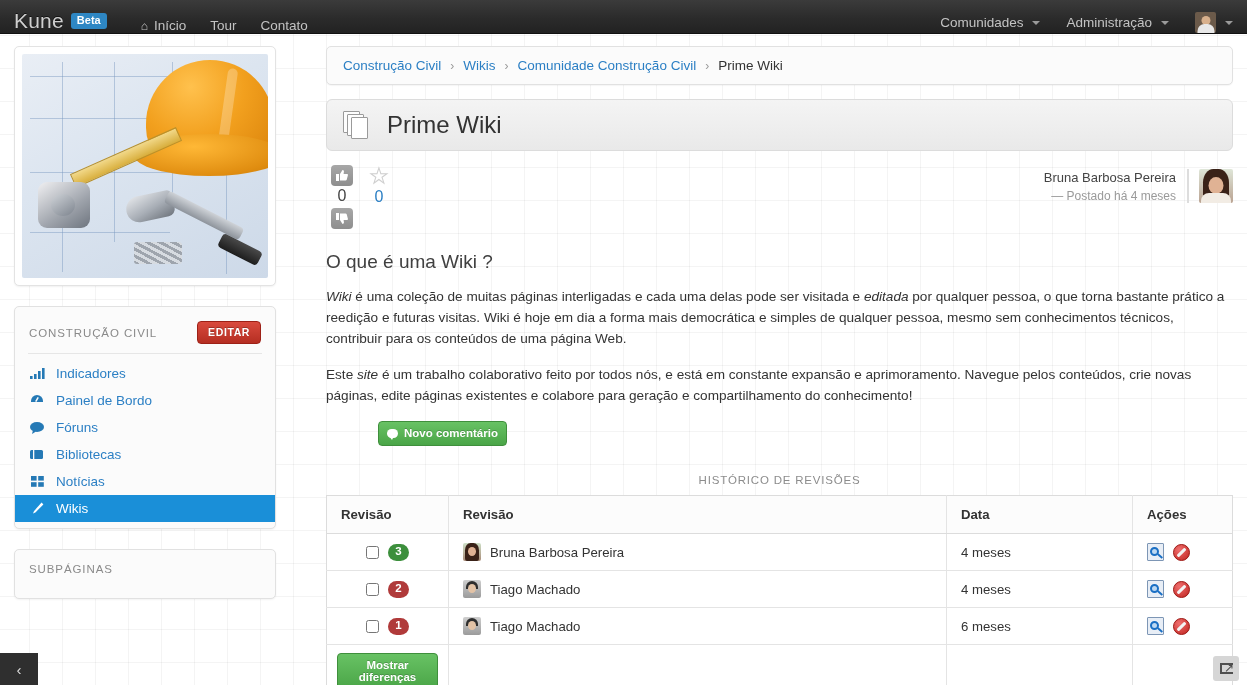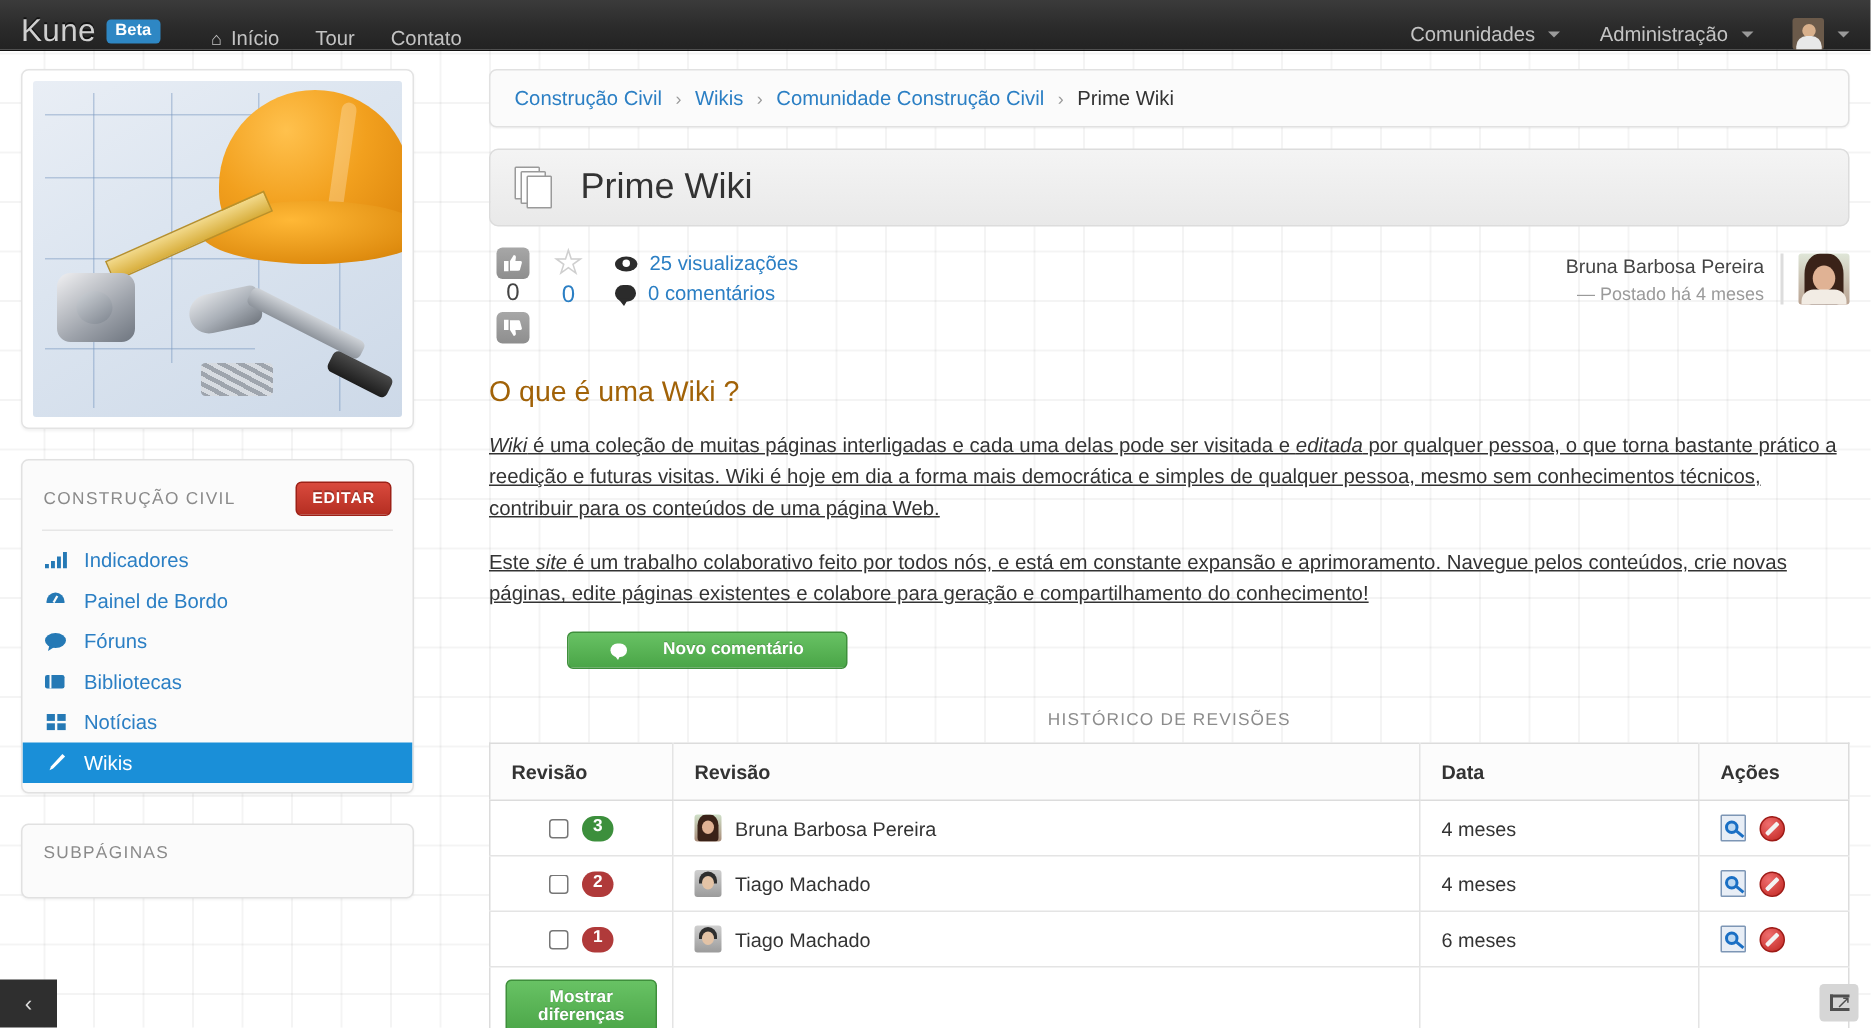--- a/index.html
+++ b/index.html
@@ -237,30 +237,30 @@
   .author-divider { width: 2px; height: 34px; background: #ddd; margin-right: 10px; }
   .author-avatar {
     width: 34px; height: 34px; border-radius: 2px; overflow: hidden; position: relative;
     background: linear-gradient(to bottom,#dfe6d8,#b9a291);
   }
   .author-avatar .hair { position:absolute; inset:0 4px 0 4px; background:#3a2218; border-radius:40% 40% 18% 18%; }
   .author-avatar .face2 { position:absolute; left:50%; top:8px; transform:translateX(-50%); width:15px; height:17px; border-radius:50%; background:#e0b294; }
   .author-avatar .shirt { position:absolute; left:50%; bottom:0; transform:translateX(-50%); width:30px; height:10px; border-radius:8px 8px 0 0; background:#f2ece4; }
 
   .content { margin-top: 22px; }
-  h2.section-title { font-size: 19px; color: #a16207; font-weight: normal; margin-bottom: 13px; }
-  p.body { font-size: 13.6px; line-height: 1.55; color: #333; margin-bottom: 15px; text-decoration: underline; }
+  h2.section-title { font-size: 19px; color: #404040; font-weight: normal; margin-bottom: 13px; }
+  p.body { font-size: 13.6px; line-height: 1.55; color: #333; margin-bottom: 15px; }
   p.body em { font-style: italic; }
 
   .btn-green {
-    display: inline-flex; align-items: center; gap: 24px;
+    display: inline-flex; align-items: center; gap: 6px;
     background: linear-gradient(to bottom,#68c264,#4aa547);
     border: 1px solid #3f8f3c; border-radius: 4px;
     color: #fff; font-size: 11.5px; font-weight: bold;
-    padding: 5px 28px 6px; cursor: pointer;
+    padding: 5px 8px 6px; cursor: pointer;
     text-shadow: 0 -1px 0 rgba(0,0,0,.2);
     margin-left: 52px;
   }
   .btn-green .bubw {
     width: 11px; height: 9px; border-radius: 5px; background:#fff; position:relative;
   }
   .btn-green .bubw:after{ content:""; position:absolute; left:2px; bottom:-2px; border-left:3px solid transparent; border-right:2px solid transparent; border-top:4px solid #fff; }
 
   .hist-label {
     margin-top: 28px; font-size: 11.5px; letter-spacing: .8px;
@@ -514,30 +514,20 @@
         <svg width="12" height="11" viewBox="0 0 12 11">
             <path d="M0 0h3v7H0z" fill="#fff"></path>
             <path d="M4 7l2.5 4c1 0 1.6-.8 1.4-1.8L7.6 7H11c.7 0 1.1-.7.9-1.3L10.7 1.3c-.1-.5-.6-.8-1.1-.8H4z" fill="#fff"></path>
           </svg>
       </div>
     </div>
     <div class="star-col">
       <div class="star">★</div>
       <div class="star-num">0</div>
     </div>
-    <div class="meta-col">
-      <div class="meta-line">
-        <span class="eye"></span>
-        <a>25 visualizações</a>
-      </div>
-      <div class="meta-line">
-        <span class="bubble"></span>
-        <a>0 comentários</a>
-      </div>
-    </div>
     <div class="author-box">
       <div class="author-text">
         <div class="author-name">Bruna Barbosa Pereira</div>
         <div class="author-when">— Postado há 4 meses</div>
       </div>
       <div class="author-divider"></div>
       <div class="author-avatar">
         <span class="hair"></span>
           <span class="face2"></span>
           <span class="shirt"></span>

